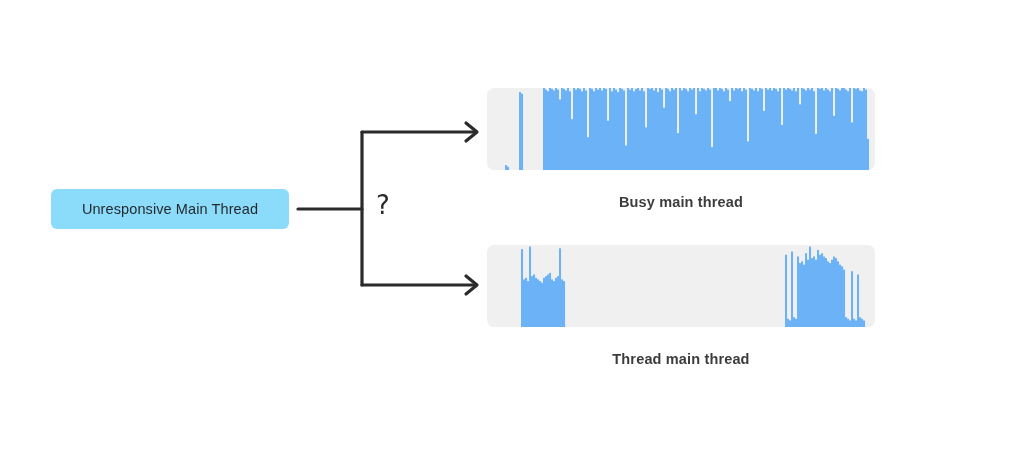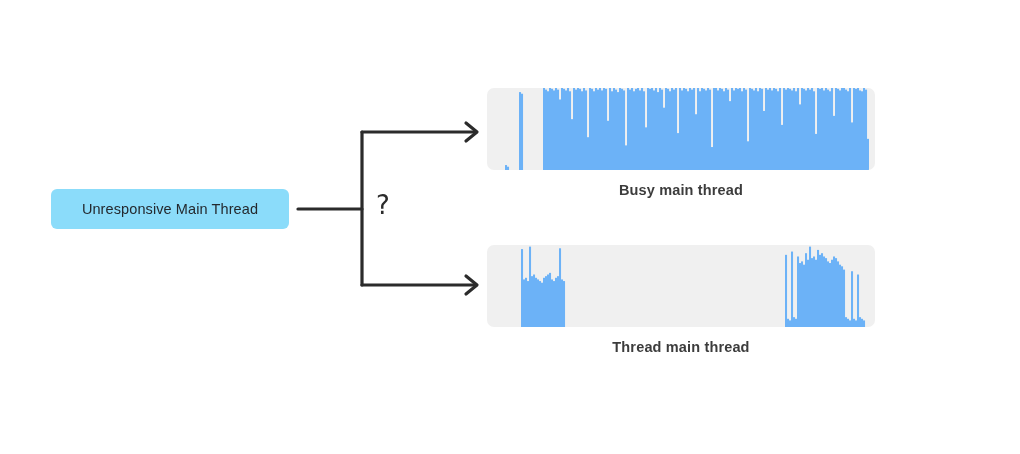--- a/index.html
+++ b/index.html
@@ -80,21 +80,21 @@
   .bars {
     position: absolute;
     left: 10px;
     bottom: 0;
     width: 372px;
     height: 82px;
     display: block;
   }
 
   .panel-caption {
-    margin-top: 12px;
+    margin-top: 24px;
     text-align: center;
     font-size: 14.5px;
     font-weight: bold;
     color: #3c3c3c;
     letter-spacing: 0.15px;
   }
 </style>
 </head>
 <body>
 

